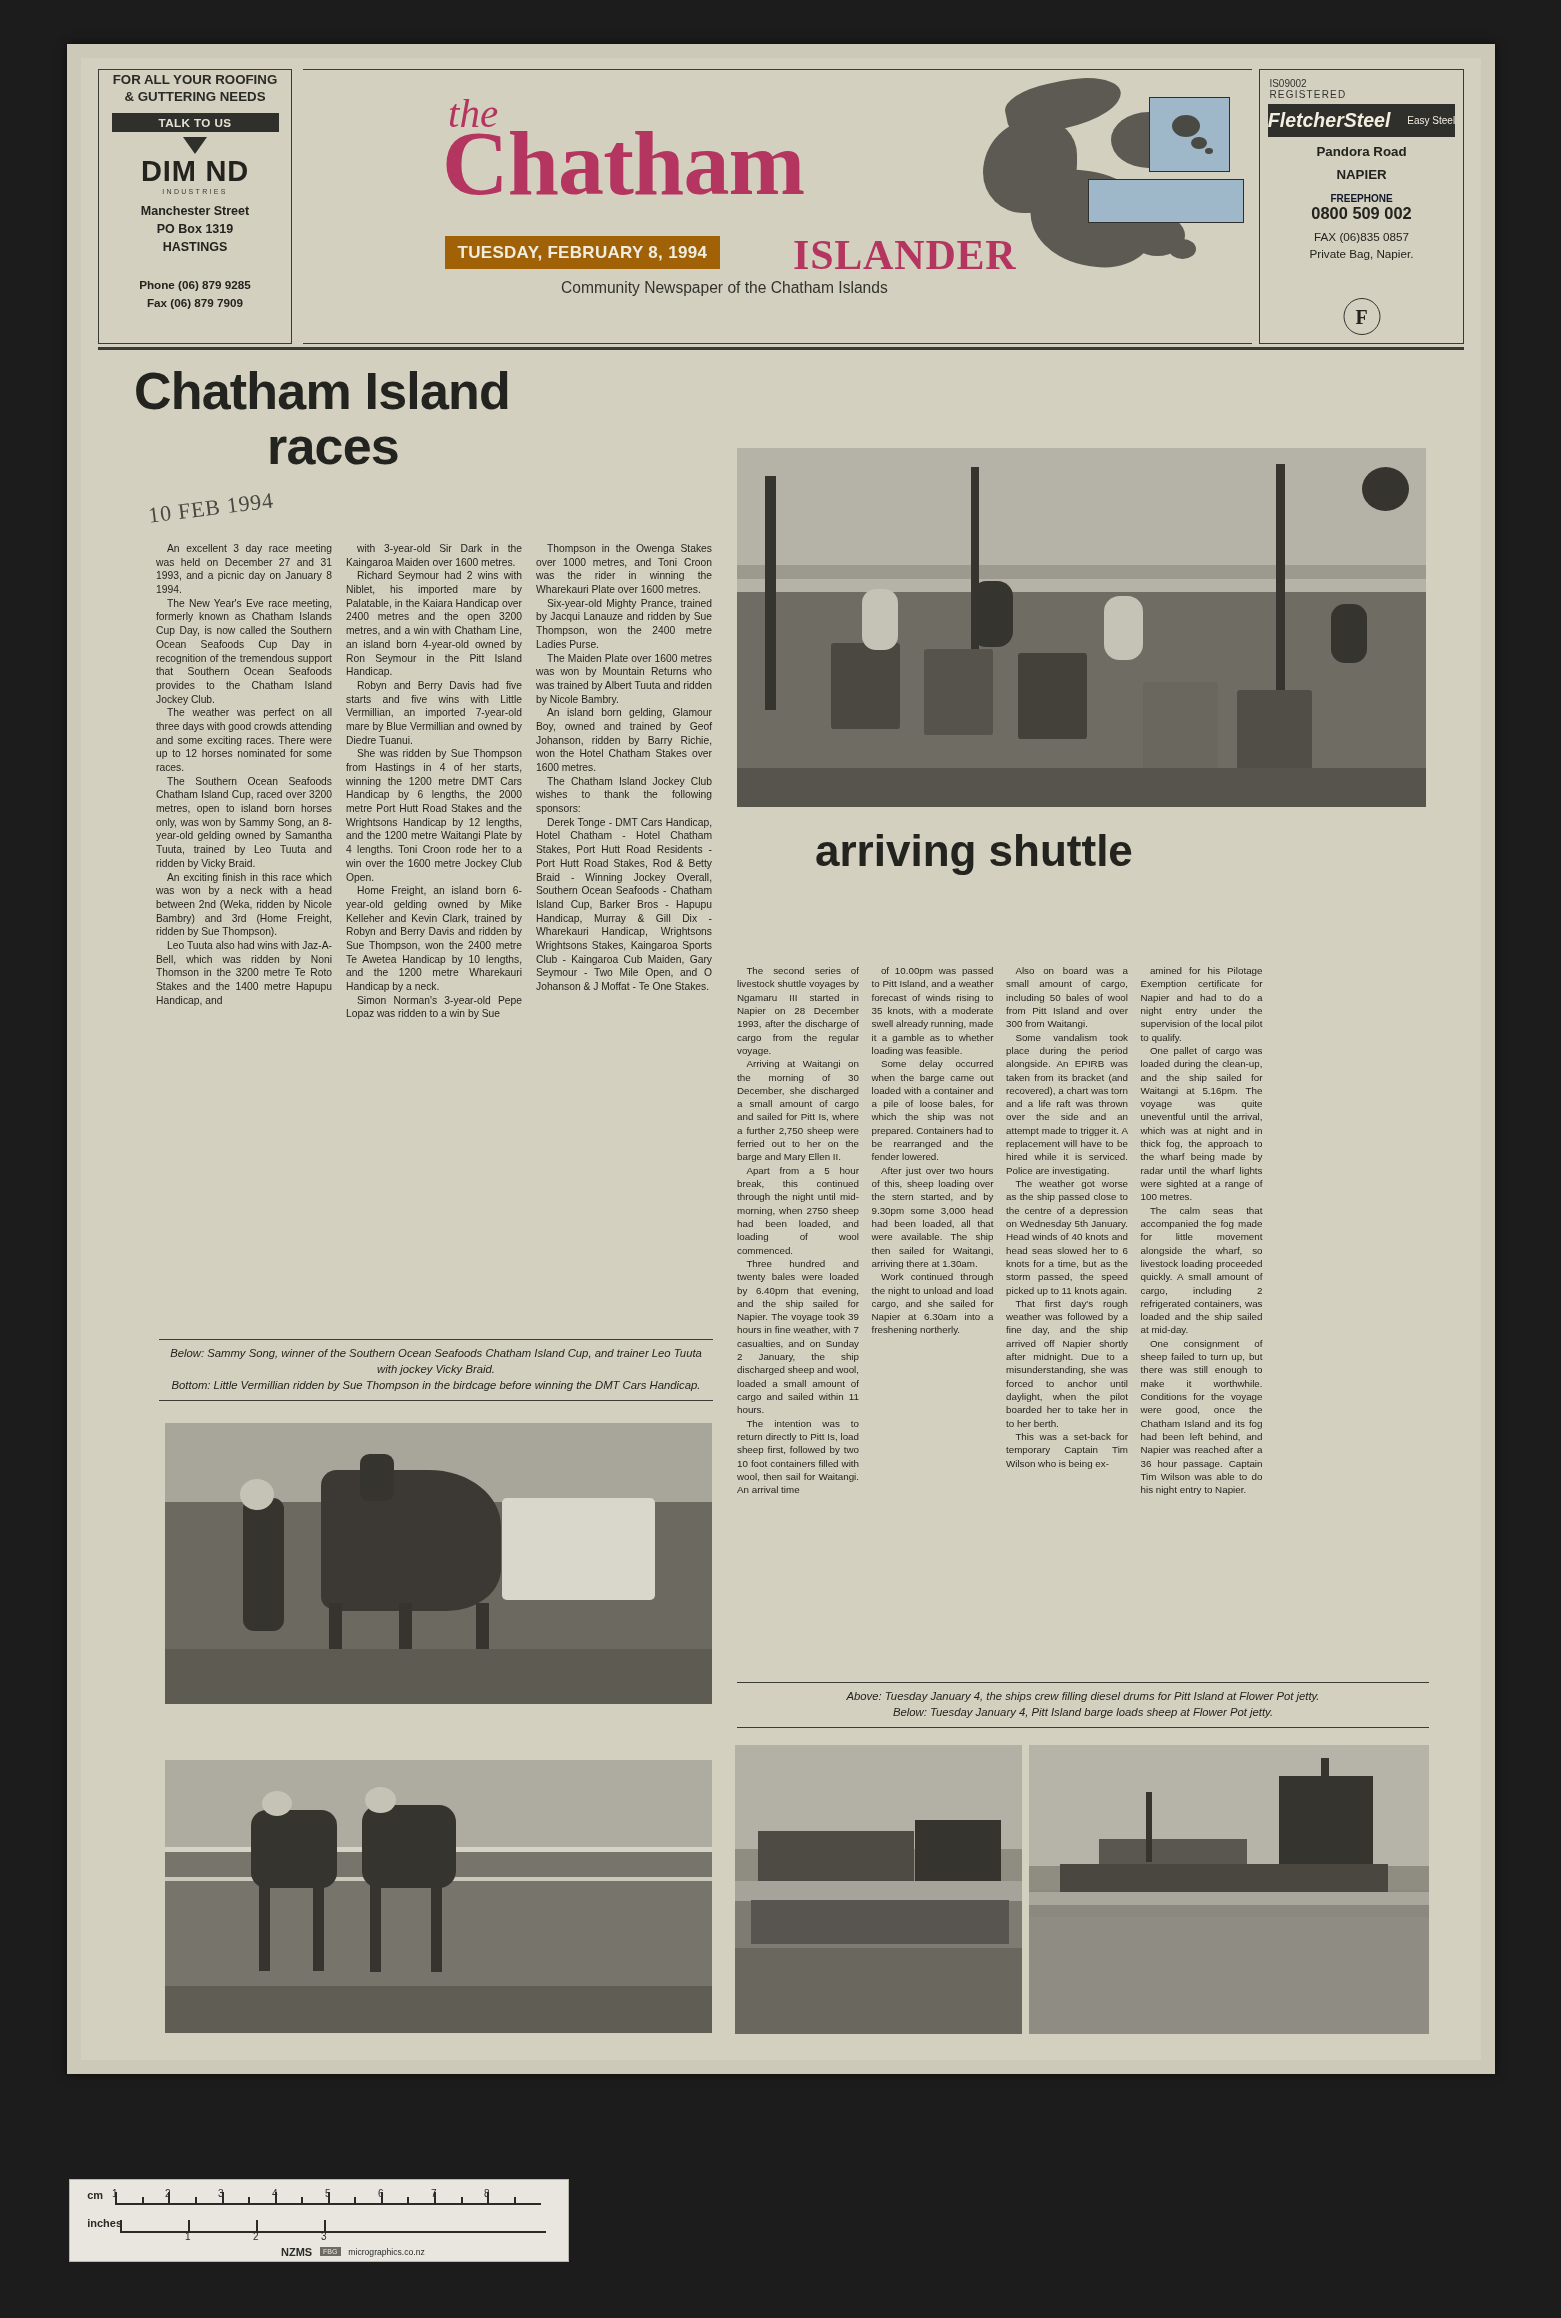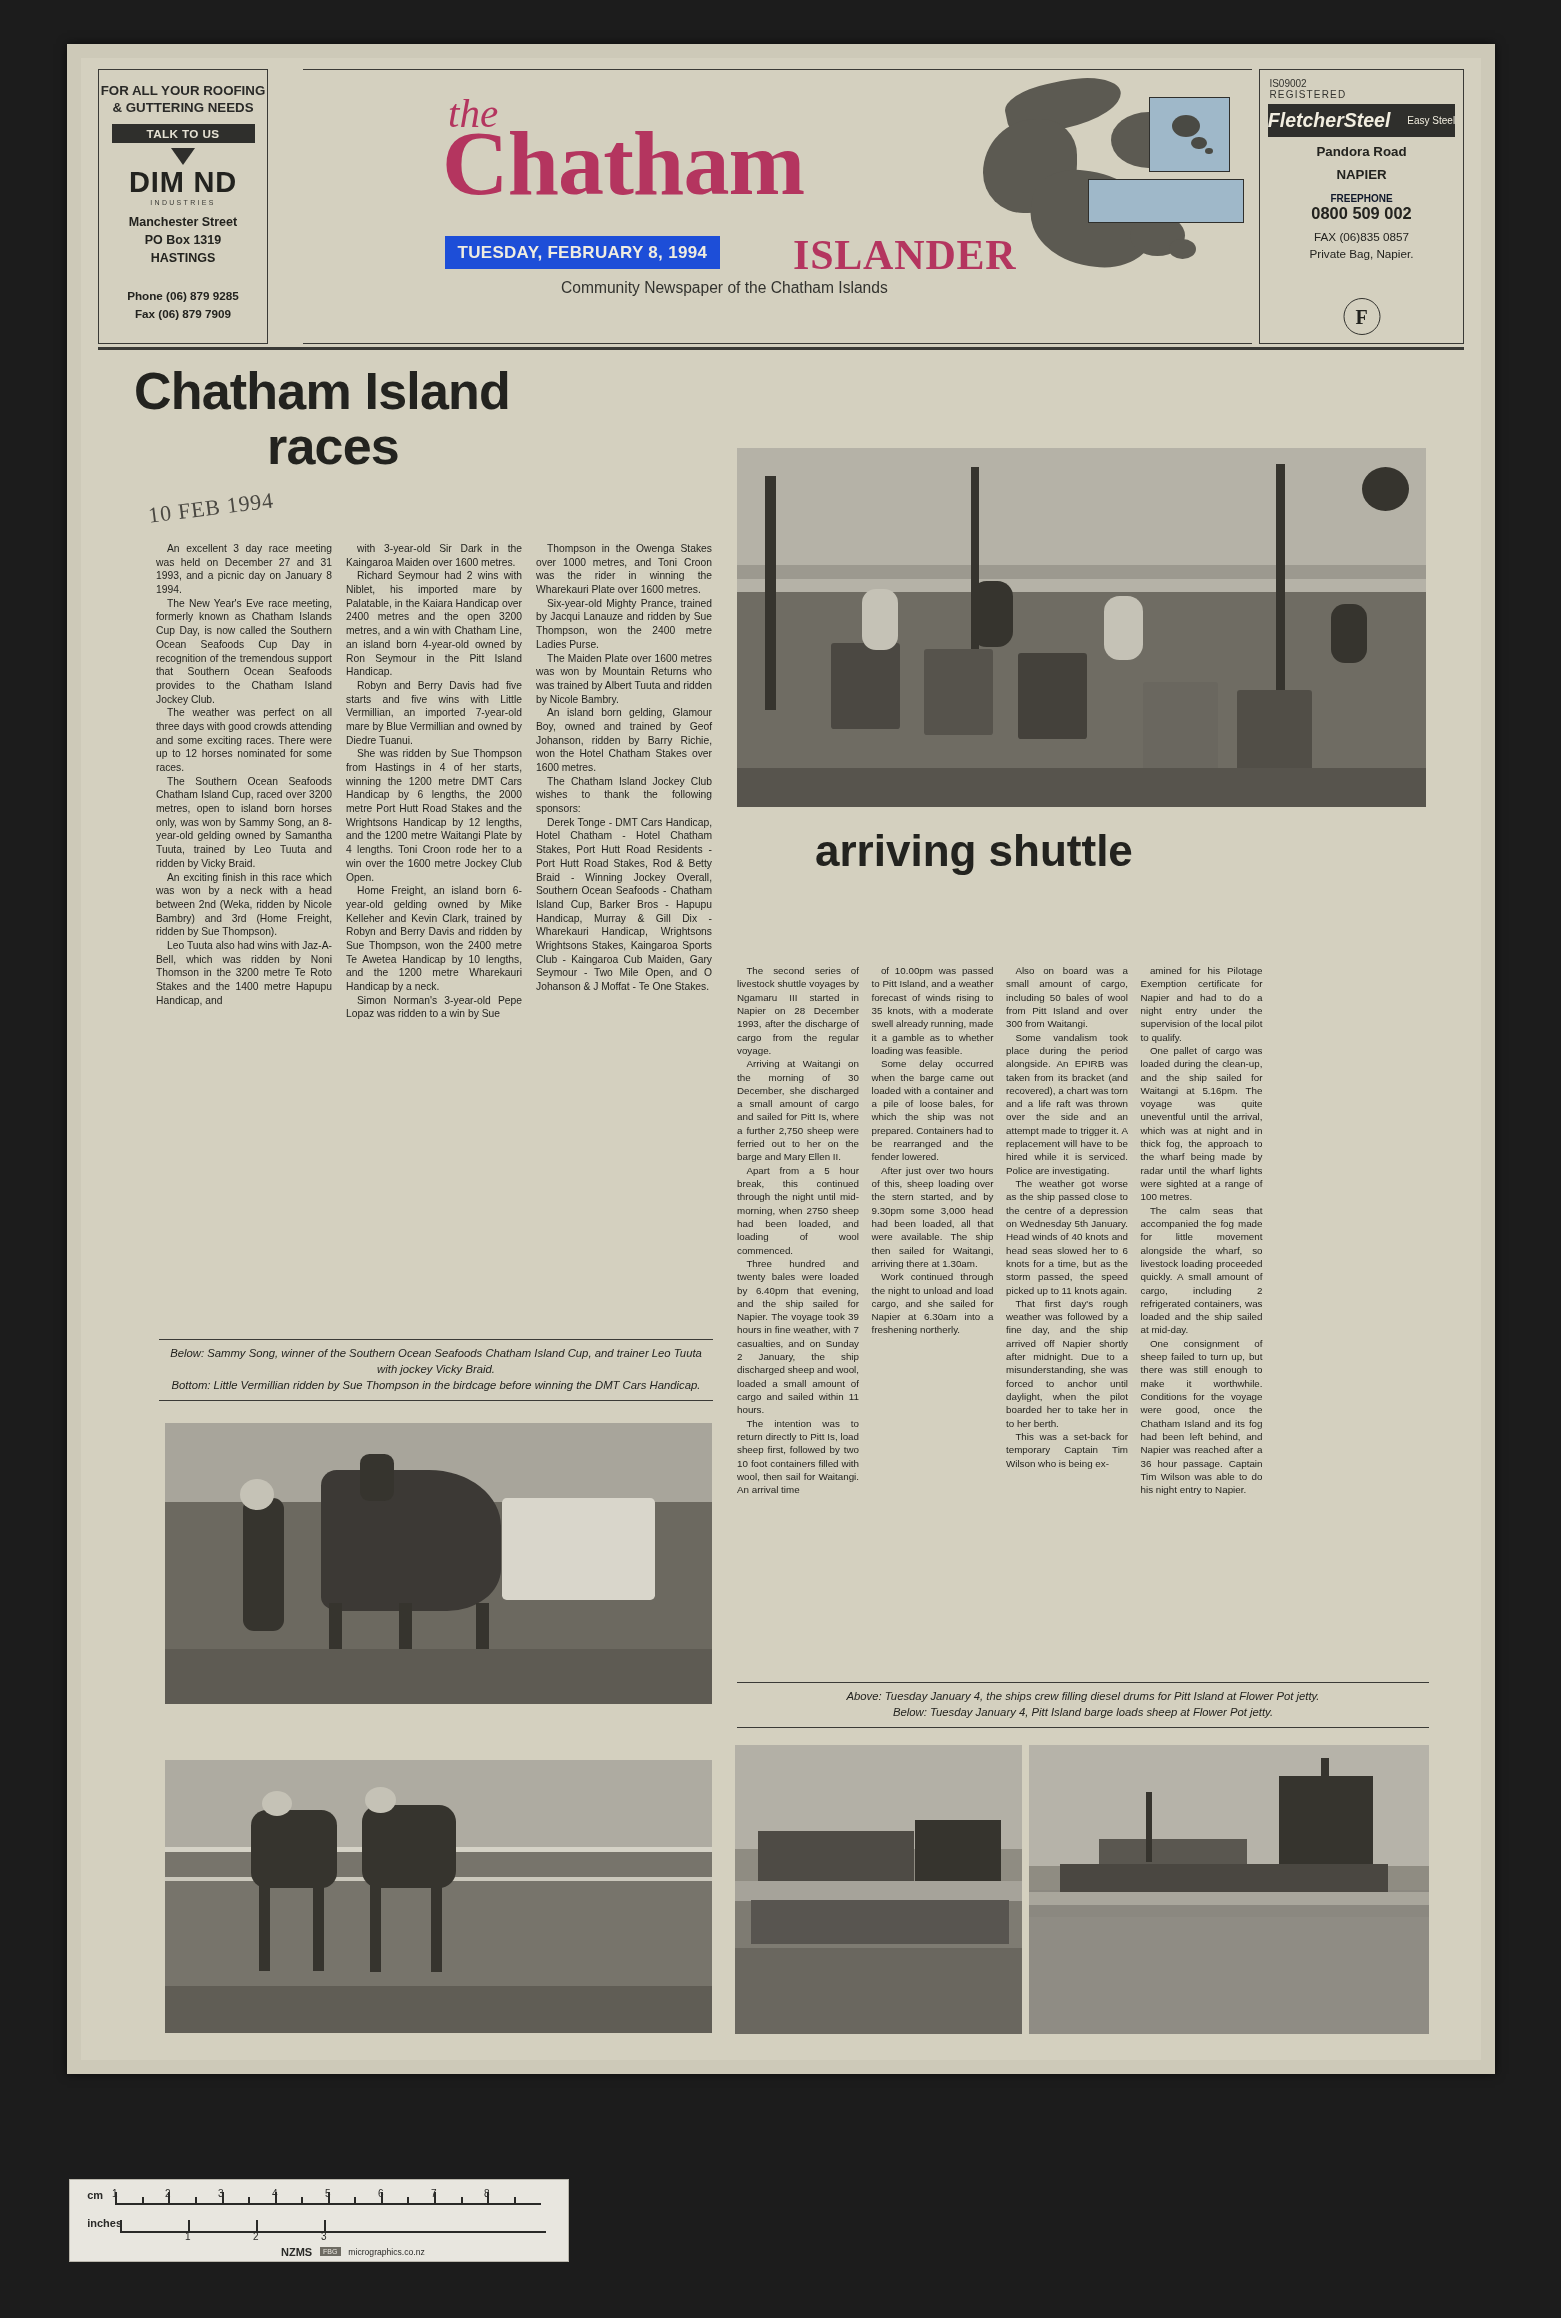--- a/index.html
+++ b/index.html
@@ -31,24 +31,24 @@
 
   
   .masthead {
     position: absolute;
     left: 17px; top: 11px; right: 17px;
     height: 281px;
     border-bottom: 3.1px solid #3a3a36;
   }
   .ad-left {
     position: absolute; left: 0; top: 0;
-    width: 170px; height: 275px;
+    width: 194px; height: 275px;
     border: 1.6px solid #3a3a36;
     text-align: center;
-    padding-top: 13px;
+    padding-top: 2px;
   }
   .ad-left .l1 { font-size: 13.3px; font-weight: bold; color: #2a2a28; line-height: 1.25; }
   .ad-left .talkbar {
     margin: 7.8px 12.5px 4.7px 12.5px;
     background: #2f2f2c; color: #e6e2d4;
     font-size: 11.7px; font-weight: bold; padding: 3.1px 0;
     letter-spacing: 0.4px;
   }
   .ad-left .arrow {
     width: 0; height: 0; margin: 0 auto;
@@ -76,21 +76,21 @@
     font-size: 41px; font-style: italic; font-weight: normal; color: #b4355f;
   }
   .mc-chatham {
     position: absolute; left: 139px; top: 47px;
     font-family: "Liberation Serif", serif;
     font-size: 92px; font-weight: bold; color: #b4355f;
     letter-spacing: -0.8px; line-height: 1;
   }
   .mc-datebar {
     position: absolute; left: 142px; top: 166px;
-    background: #1d4ed8; color: #efece0;
+    background: #a16207; color: #efece0;
     font-size: 17px; font-weight: bold; padding: 7px 12.5px 6.2px 12.5px;
     letter-spacing: 0.3px;
   }
   .mc-islander {
     position: absolute; left: 490px; top: 161px;
     font-family: "Liberation Serif", serif;
     font-size: 42px; font-weight: bold; color: #b4355f;
     letter-spacing: 0.8px;
   }
   .mc-tag {

